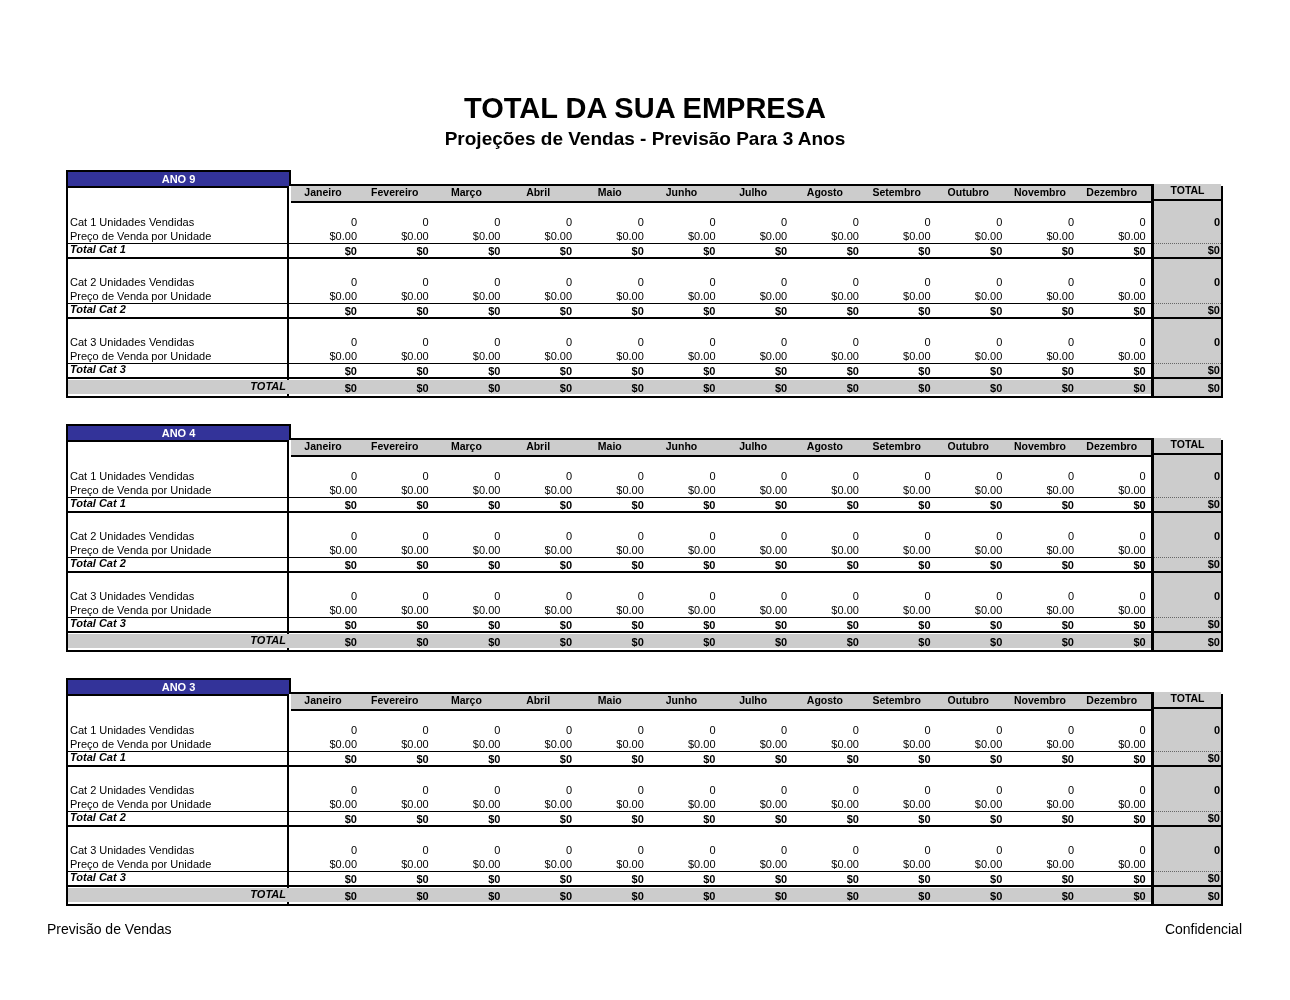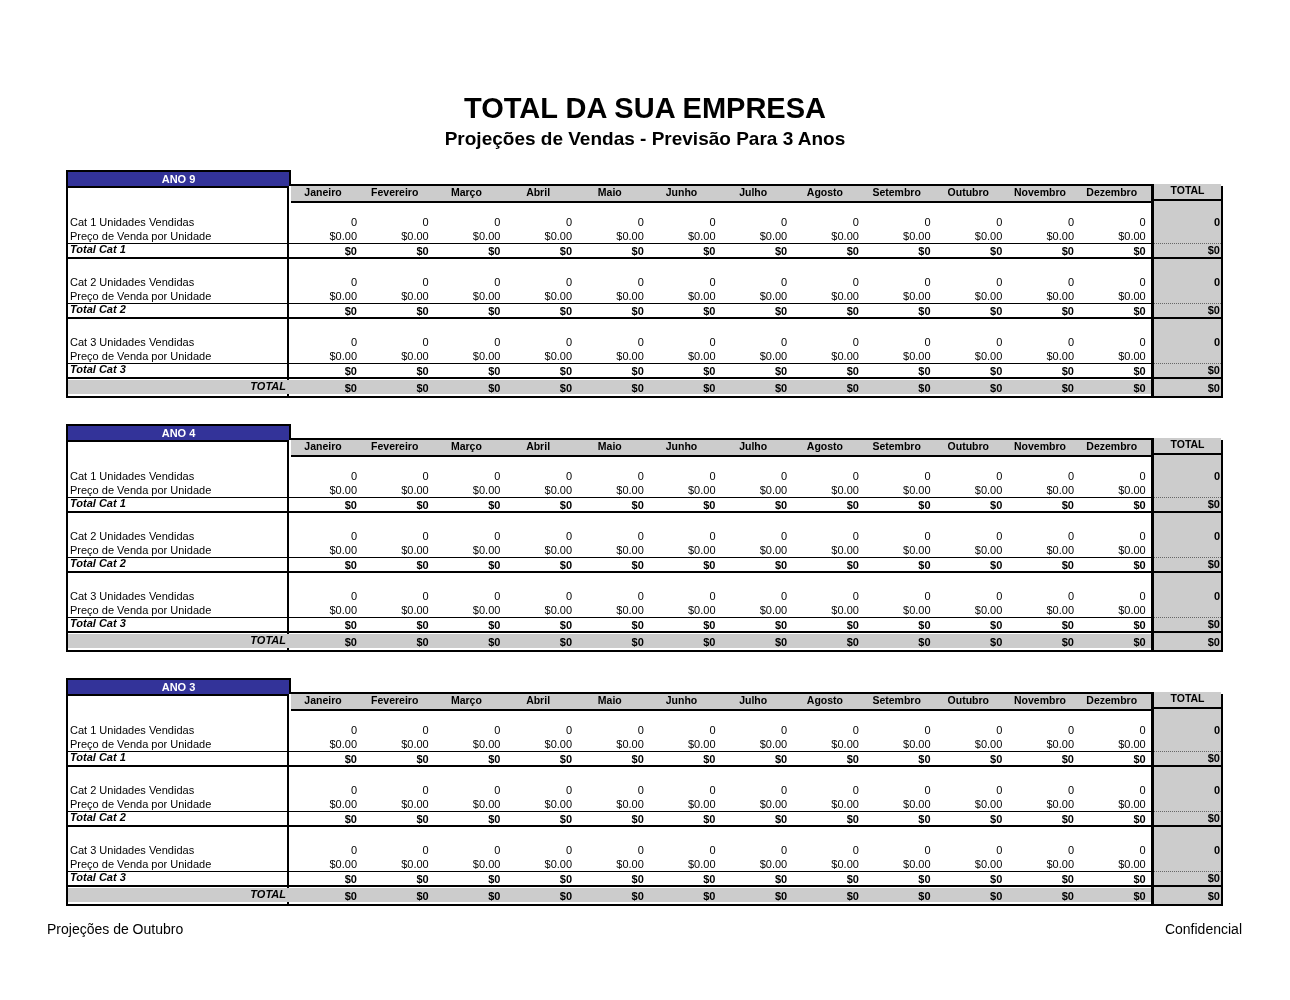--- a/index.html
+++ b/index.html
@@ -545,14 +545,14 @@
           <div class="cell b" style="left:-2px;top:152px;">0</div>
           <div class="cell b" style="left:-2px;top:180px;">$0</div>
           <div class="hline thin" style="top:179px;width:67px;border-top:1px dotted #666;"></div>
           <div class="hline" style="top:193px;width:67px;"></div>
           <div class="cell b" style="left:-2px;top:198px;">$0</div>
         </div>
       </div>
     </div>
   </div>
 
-<div class="footer-l">Projeções de Outubro</div>
+<div class="footer-l">Previsão de Vendas</div>
 <div class="footer-r">Confidencial</div>
 
 </body></html>

